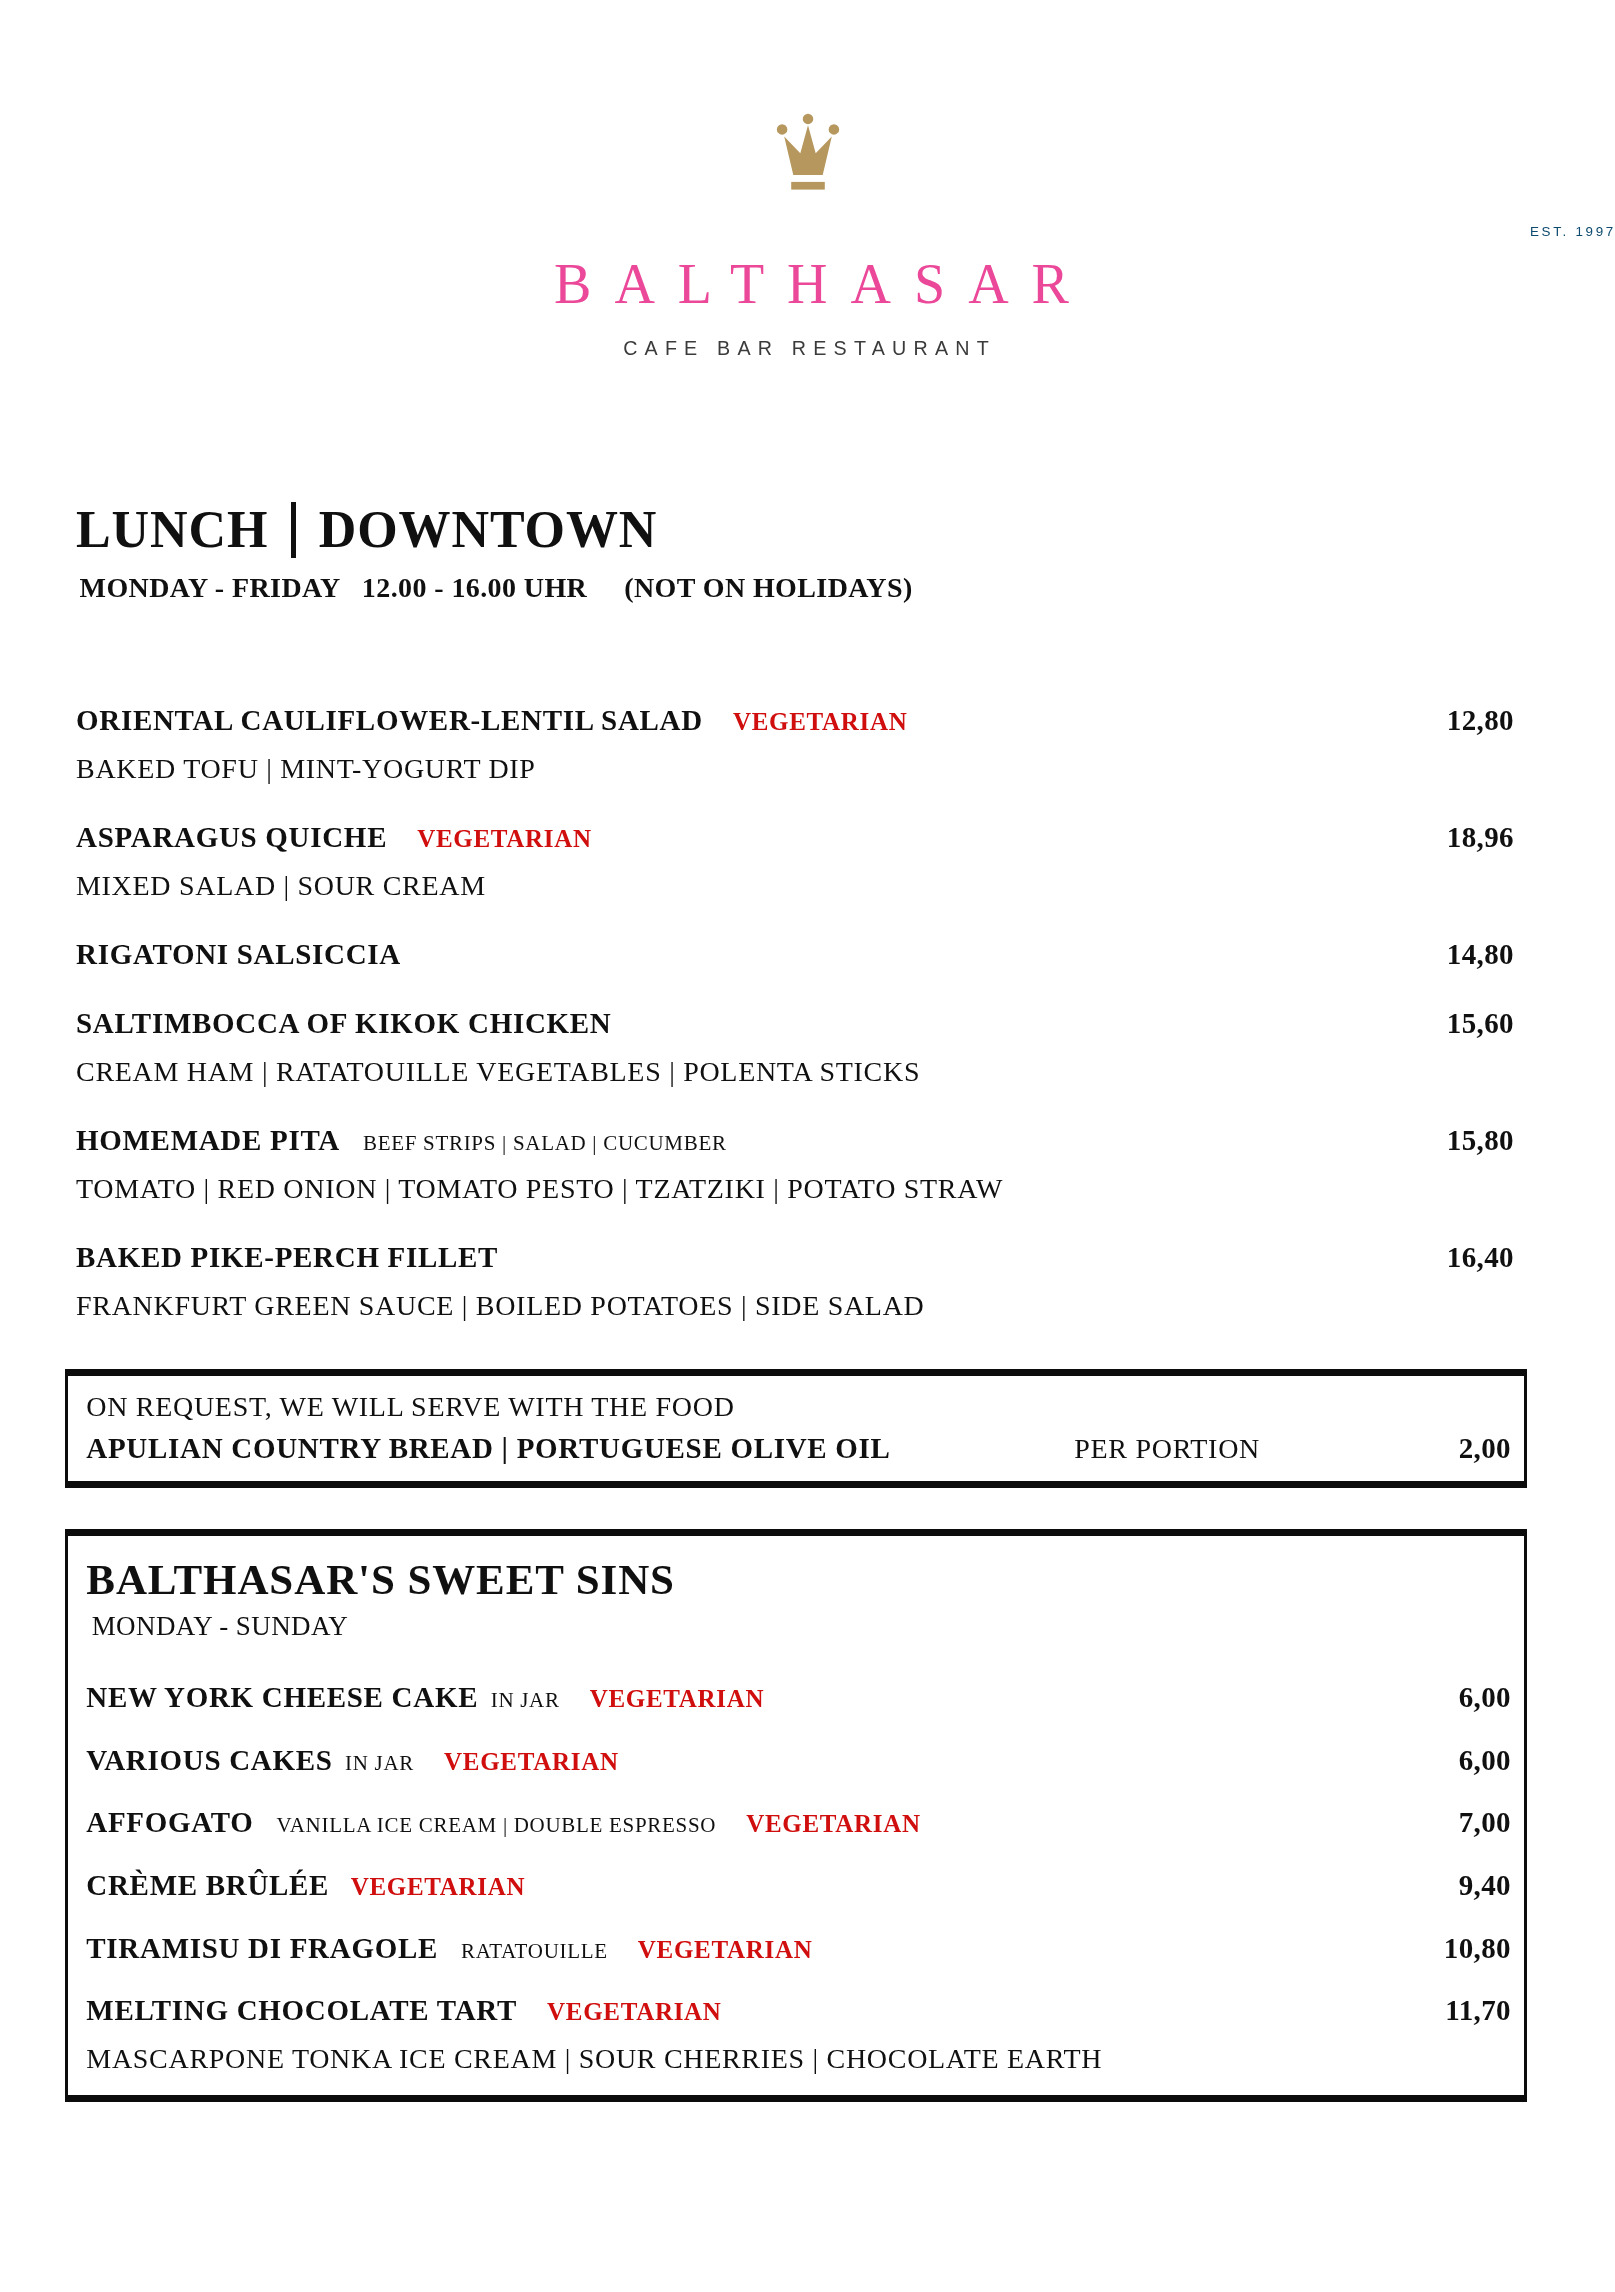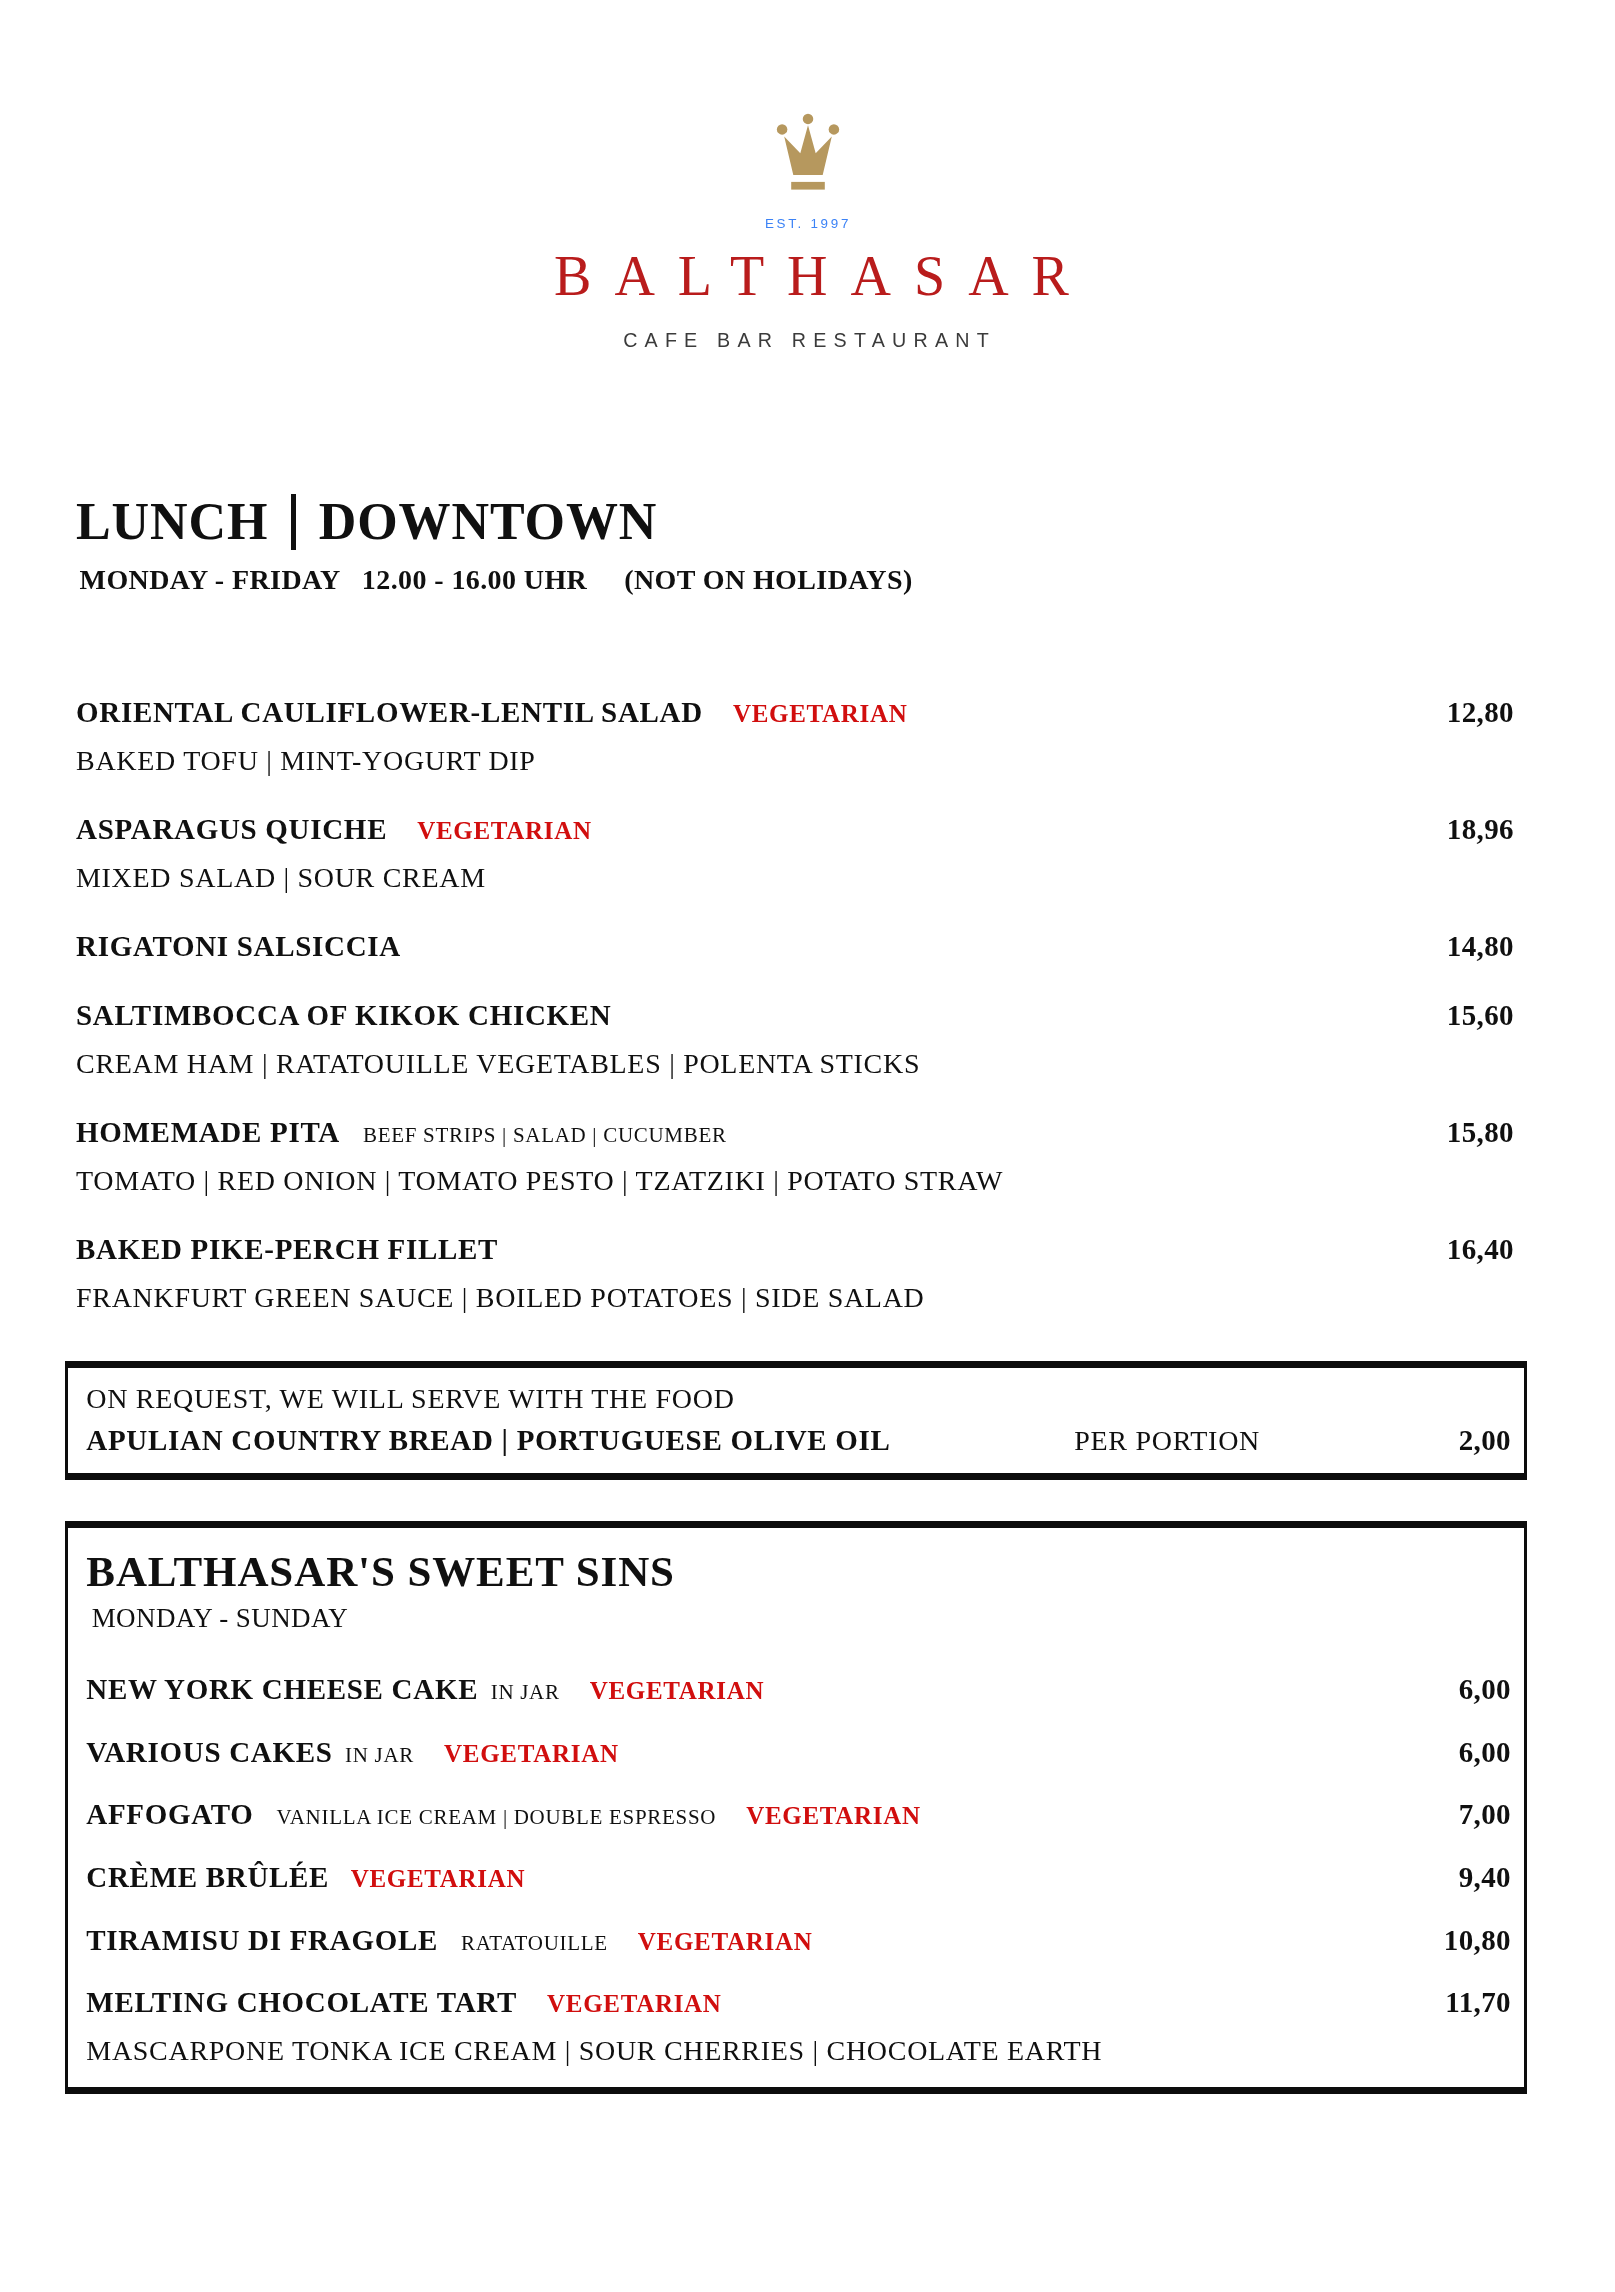--- a/index.html
+++ b/index.html
@@ -10,29 +10,30 @@
     font-family: "Liberation Serif", serif;
     position: relative;
     overflow: hidden;
   }
   .page { width: 100%; height: 100%; }
 
   
   .logo { text-align: center; padding-top: 113px; }
   .crown-wrap { line-height: 0; }
   .est {
-    margin-top: 17px;
+    margin-top: 25px;
     font-family: "Liberation Sans", sans-serif;
     font-size: 13.4px; letter-spacing: 2.7px;
-    color: #3b82f6;
+    color: #0c4a6e;
+    text-align: right;
   }
   .brand {
     margin-top: 12.5px;
     font-size: 56px; letter-spacing: 23px; padding-left: 30px;
-    color: #b91c1c; font-weight: 400;
+    color: #ec4899; font-weight: 400;
   }
   .tagline {
     margin-top: 21.5px;
     font-family: "Liberation Sans", sans-serif;
     font-size: 19.7px; letter-spacing: 7.2px; padding-left: 3px;
     color: #3b3b3b;
   }
 
   
   .content { padding: 0 102px 0 76px; }

